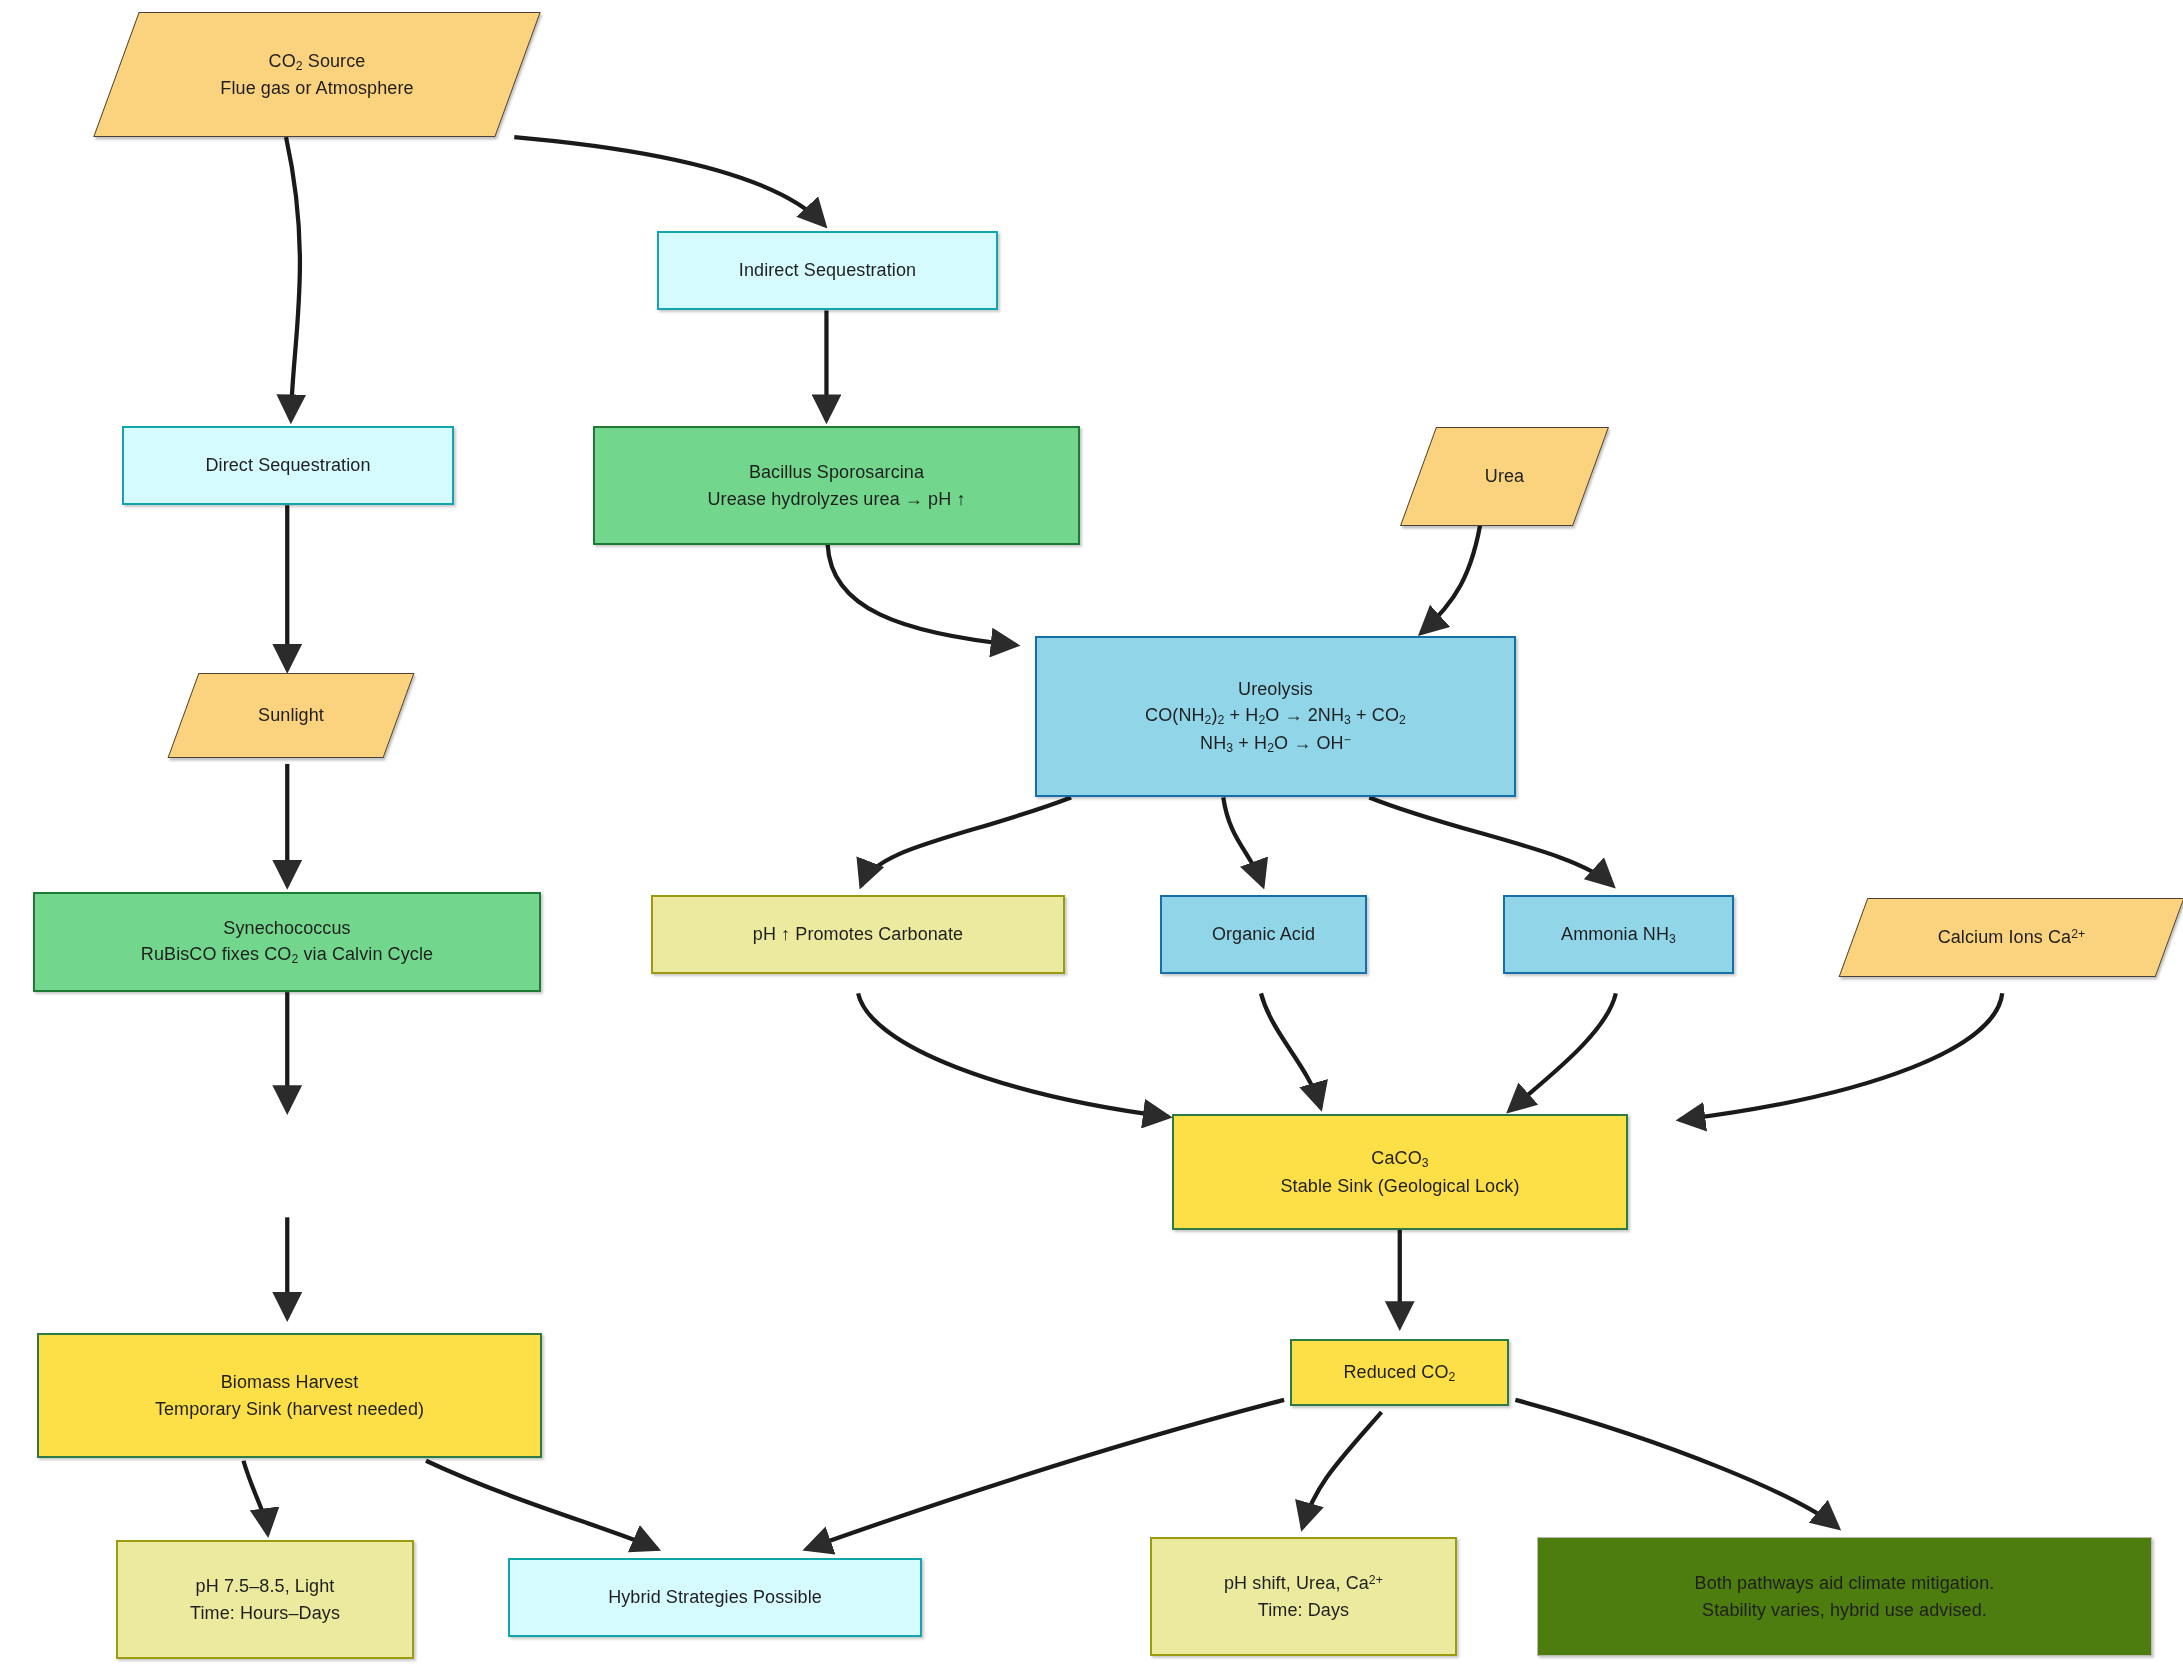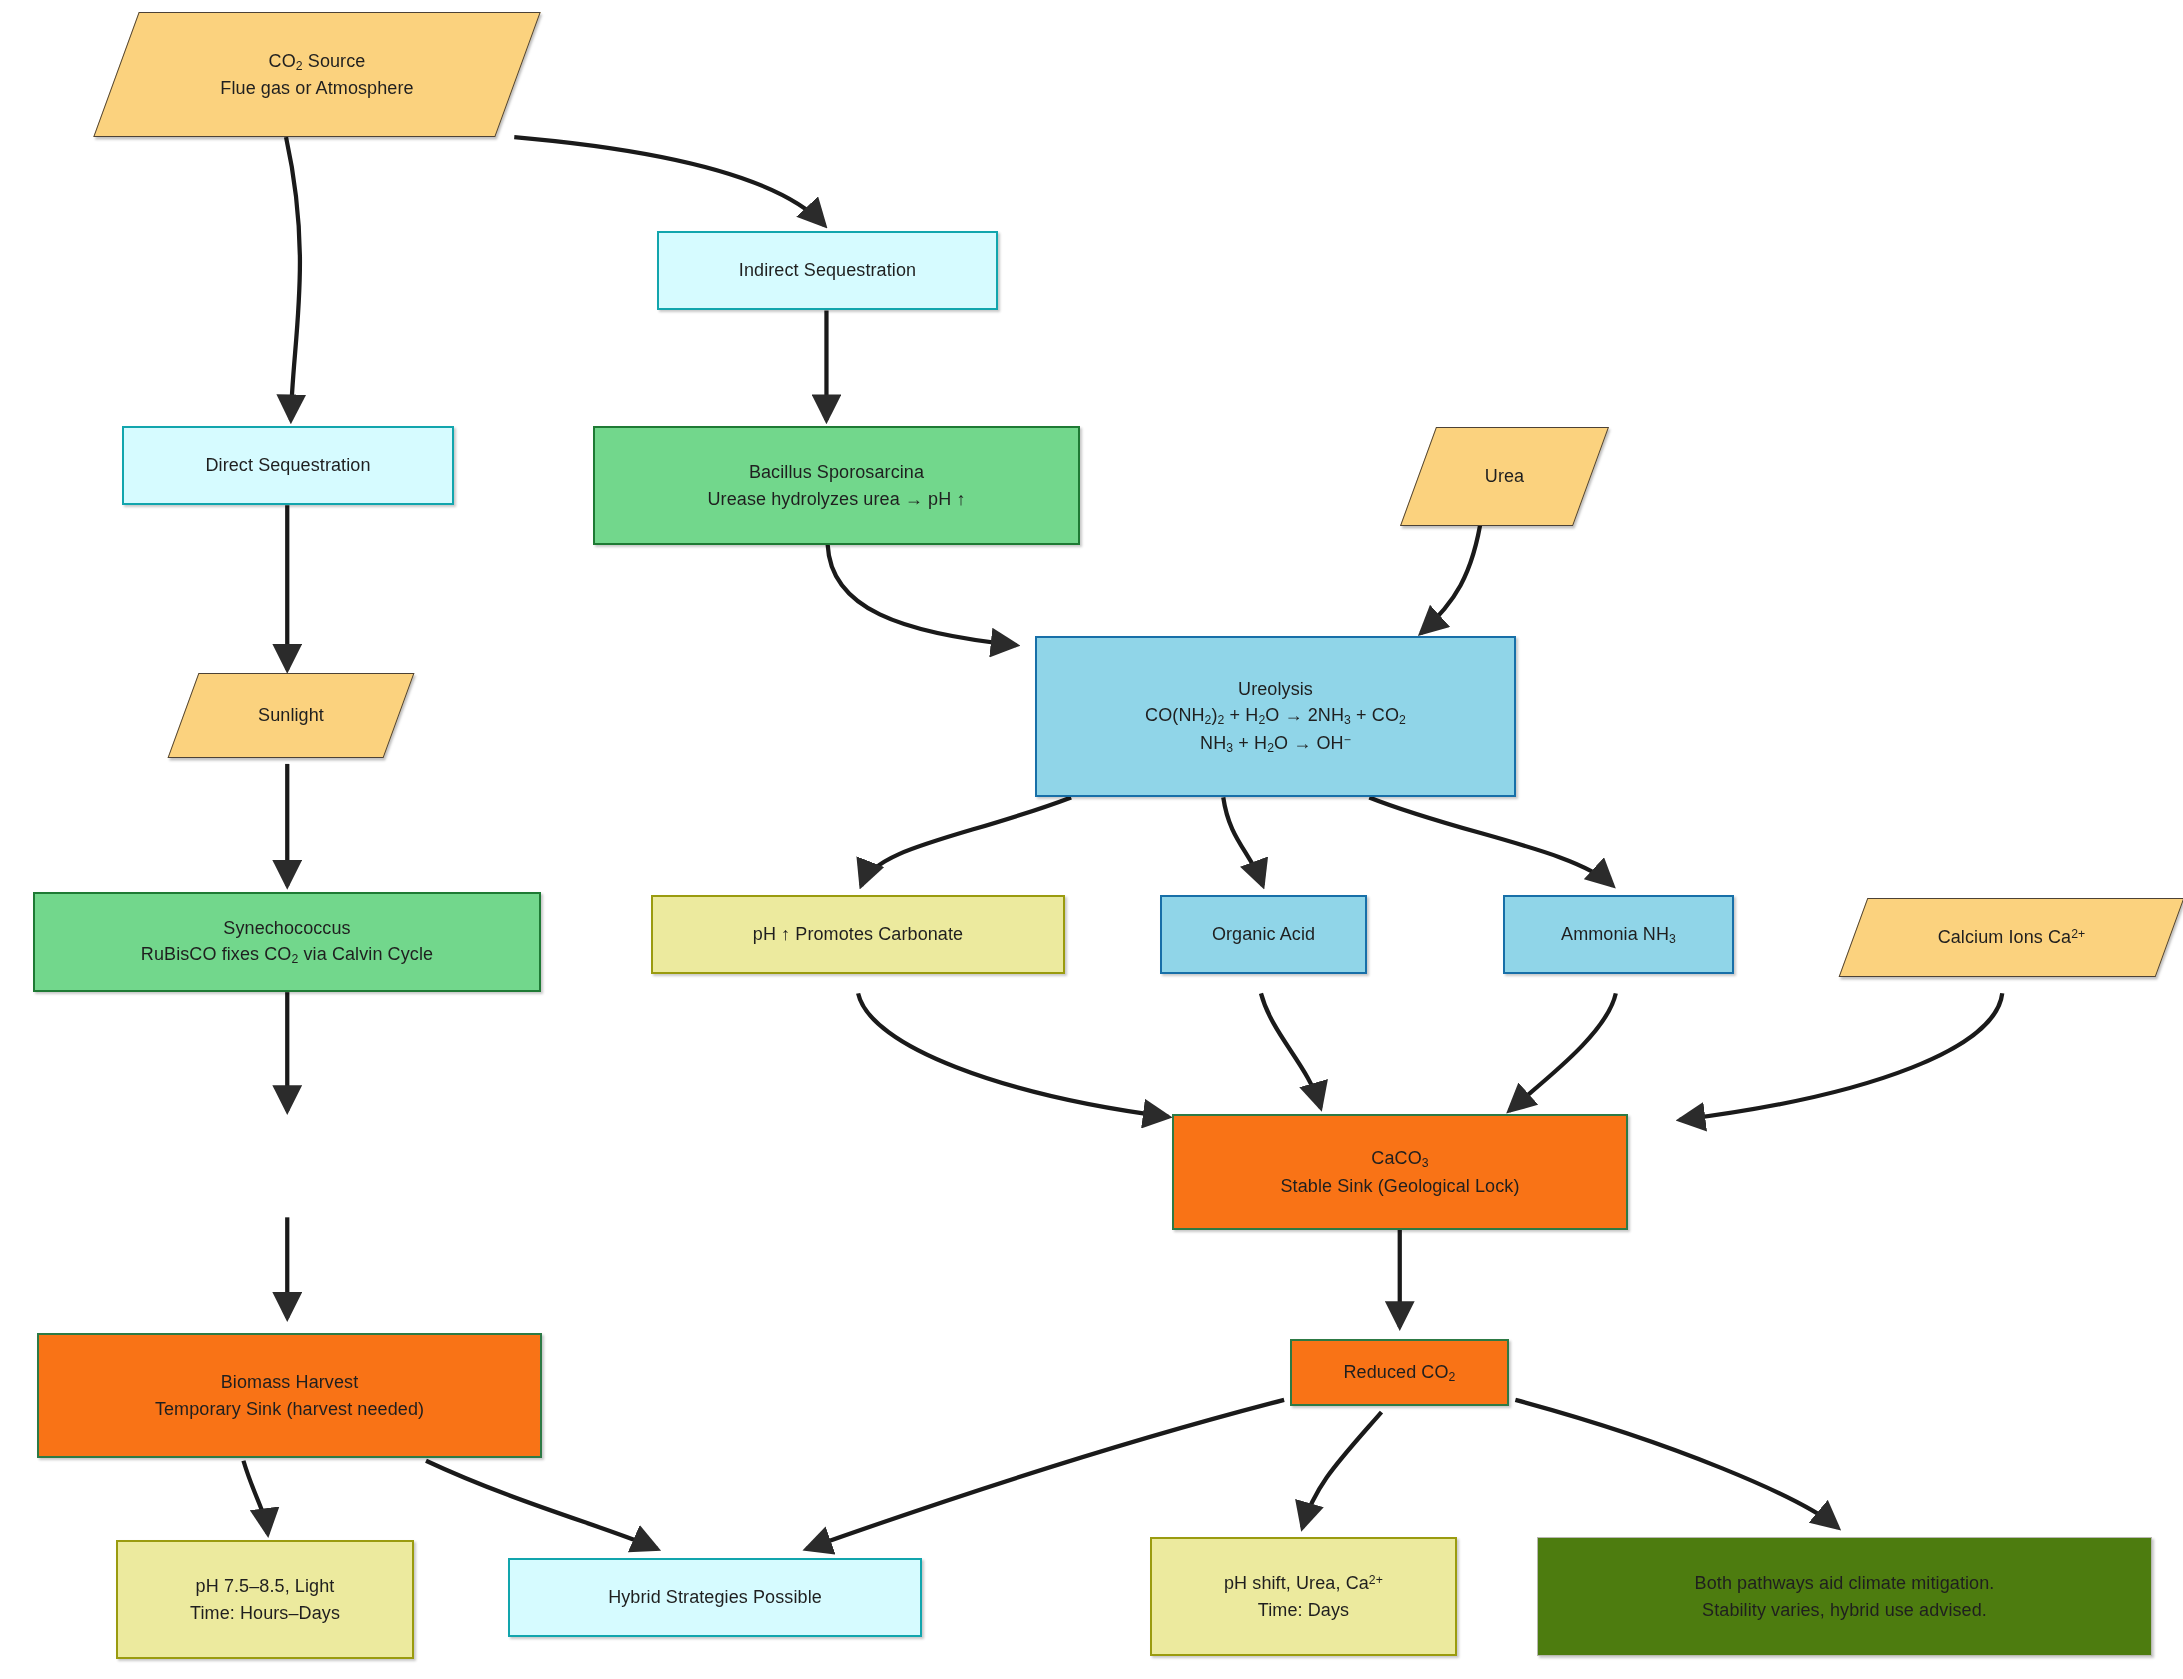--- a/index.html
+++ b/index.html
@@ -40,21 +40,21 @@
   .node .ln { display: block; white-space: nowrap; }
 
   
   .rect {
     border-width: 2.4px;
     border-style: solid;
     box-shadow: 2.4px 2.4px 2.4px rgba(0,0,0,0.22);
   }
   .cyan   { background: #d6fbff; border-color: #12a5ad; }
   .green  { background: #72d78c; border-color: #1e7a34; }
-  .mint   { background: #f97316; border-color: #2d7a45; }
+  .mint   { background: #fde047; border-color: #2d7a45; }
   .blue   { background: #90d5e8; border-color: #176fa8; }
   .yellow { background: #ecea9e; border-color: #9a9b0f; }
   .note   { background: #4d7c0f; border-color: #b8b8b0; border-width: 1.8px; }
 
   
   .para {
     background: transparent;
     border: none;
     box-shadow: none;
   }

